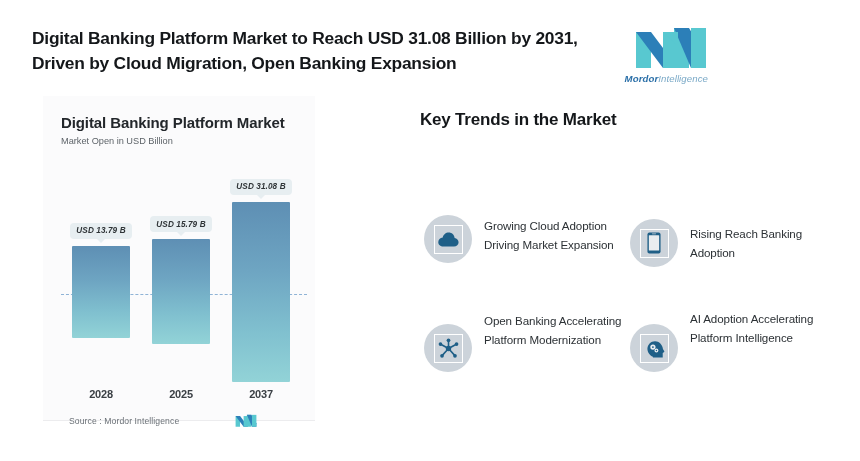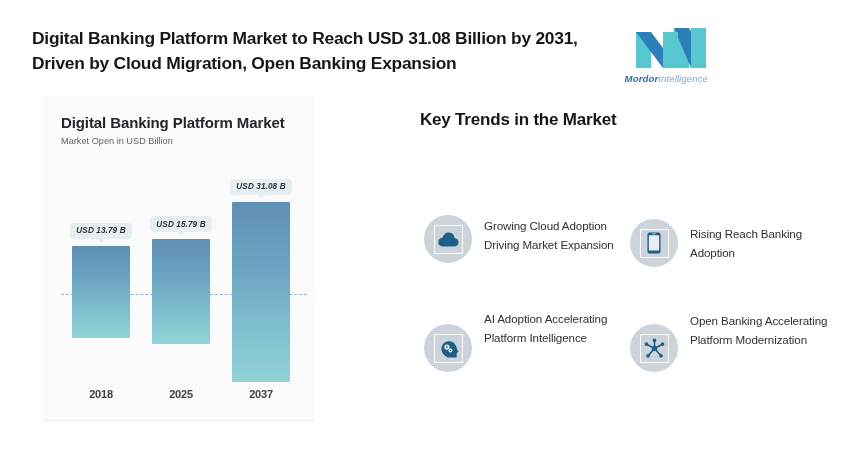--- a/index.html
+++ b/index.html
@@ -279,25 +279,36 @@
 
       <div class="bar-col">
         <div class="pill">USD 31.08 B</div>
         <div class="bar" style="height:180px"></div>
       </div>
 
     </div>
   </div>
 
   <div class="xaxis">
-    <div class="xtick">2018</div>
+    <div class="xtick">2028</div>
     <div class="xtick">2025</div>
     <div class="xtick">2037</div>
   </div>
 
+  <div class="source-row">
+    <div class="source-text">Source :  Mordor Intelligence</div>
+    <svg class="source-logo" width="22" height="13" viewBox="0 0 74 42">
+      <polygon points="2,42 2,6 17,6 17,42" fill="#58c8d0"></polygon>
+      <polygon points="2,6 17,6 44,42 29,42" fill="#2c7fb8"></polygon>
+      <polygon points="44,42 44,6 29,6 29,42" fill="#58c8d0"></polygon>
+      <polygon points="40,2 55,2 55,42 40,42" fill="#58c8d0"></polygon>
+      <polygon points="40,2 55,2 72,30 72,42 57,42" fill="#2c7fb8"></polygon>
+      <polygon points="72,42 72,2 57,2 57,42" fill="#58c8d0"></polygon>
+    </svg>
+  </div>
 
 </div>
 
 <div class="trends-title">Key Trends in the Market</div>
 
 <div class="trends-grid">
 
   <div class="trend t-cloud">
     <div class="trend-icon">
       <div class="icon-frame">
@@ -313,35 +324,20 @@
     <div class="trend-icon">
       <div class="icon-frame">
         <svg width="14" height="22" viewBox="0 0 16 25">
           <rect x="0.5" y="0.5" width="15" height="24" rx="2.2" fill="#1f5f87"></rect>
           <rect x="2.1" y="3.6" width="11.8" height="17.6" rx="0.6" fill="#e9edf0"></rect>
           <rect x="5.6" y="1.6" width="4.8" height="0.9" rx="0.45" fill="#cdd6dc"></rect>
         </svg>
       </div>
     </div>
     <div class="trend-label">Rising Reach Banking Adoption</div>
-  </div>
-
-  <div class="trend t-ai trend-r2">
-    <div class="trend-icon">
-      <div class="icon-frame">
-        <svg width="21" height="21" viewBox="0 0 24 24">
-          <path d="M21.4 22.4V17c1.2-0.6 1.9-1 1.9-1.6 0-0.7-1.5-2-1.7-3.1C21.1 7.6 17.4 3.6 12.6 3.6 7.7 3.6 3.9 7.6 3.9 12.4c0 4.1 2.6 7.6 6.3 9.1v0.9z" fill="#1f5f87"></path>
-          <circle cx="10.2" cy="10.4" r="3.0" fill="#e9edf0"></circle>
-          <circle cx="10.2" cy="10.4" r="1.1" fill="#1f5f87"></circle>
-          <circle cx="14.2" cy="14.3" r="2.2" fill="#e9edf0"></circle>
-          <circle cx="14.2" cy="14.3" r="0.85" fill="#1f5f87"></circle>
-        </svg>
-      </div>
-    </div>
-    <div class="trend-label">AI Adoption Accelerating Platform Intelligence</div>
   </div>
 
   <div class="trend t-open trend-r2">
     <div class="trend-icon">
       <div class="icon-frame">
         <svg width="21" height="21" viewBox="0 0 24 24">
           <g stroke="#1f5f87" stroke-width="1.8" stroke-linecap="round">
             <line x1="12" y1="12" x2="12" y2="3.2"></line>
             <line x1="12" y1="12" x2="3.6" y2="7.4"></line>
             <line x1="12" y1="12" x2="20.4" y2="7.4"></line>
@@ -353,13 +349,28 @@
           <circle cx="2.8" cy="6.9" r="2.1" fill="#1f5f87"></circle>
           <circle cx="21.2" cy="6.9" r="2.1" fill="#1f5f87"></circle>
           <circle cx="4.6" cy="20.4" r="2.1" fill="#1f5f87"></circle>
           <circle cx="19.4" cy="20.4" r="2.1" fill="#1f5f87"></circle>
         </svg>
       </div>
     </div>
     <div class="trend-label">Open Banking Accelerating Platform Modernization</div>
   </div>
 
+  <div class="trend t-ai trend-r2">
+    <div class="trend-icon">
+      <div class="icon-frame">
+        <svg width="21" height="21" viewBox="0 0 24 24">
+          <path d="M21.4 22.4V17c1.2-0.6 1.9-1 1.9-1.6 0-0.7-1.5-2-1.7-3.1C21.1 7.6 17.4 3.6 12.6 3.6 7.7 3.6 3.9 7.6 3.9 12.4c0 4.1 2.6 7.6 6.3 9.1v0.9z" fill="#1f5f87"></path>
+          <circle cx="10.2" cy="10.4" r="3.0" fill="#e9edf0"></circle>
+          <circle cx="10.2" cy="10.4" r="1.1" fill="#1f5f87"></circle>
+          <circle cx="14.2" cy="14.3" r="2.2" fill="#e9edf0"></circle>
+          <circle cx="14.2" cy="14.3" r="0.85" fill="#1f5f87"></circle>
+        </svg>
+      </div>
+    </div>
+    <div class="trend-label">AI Adoption Accelerating Platform Intelligence</div>
+  </div>
+
 </div>
 
 </body></html>

